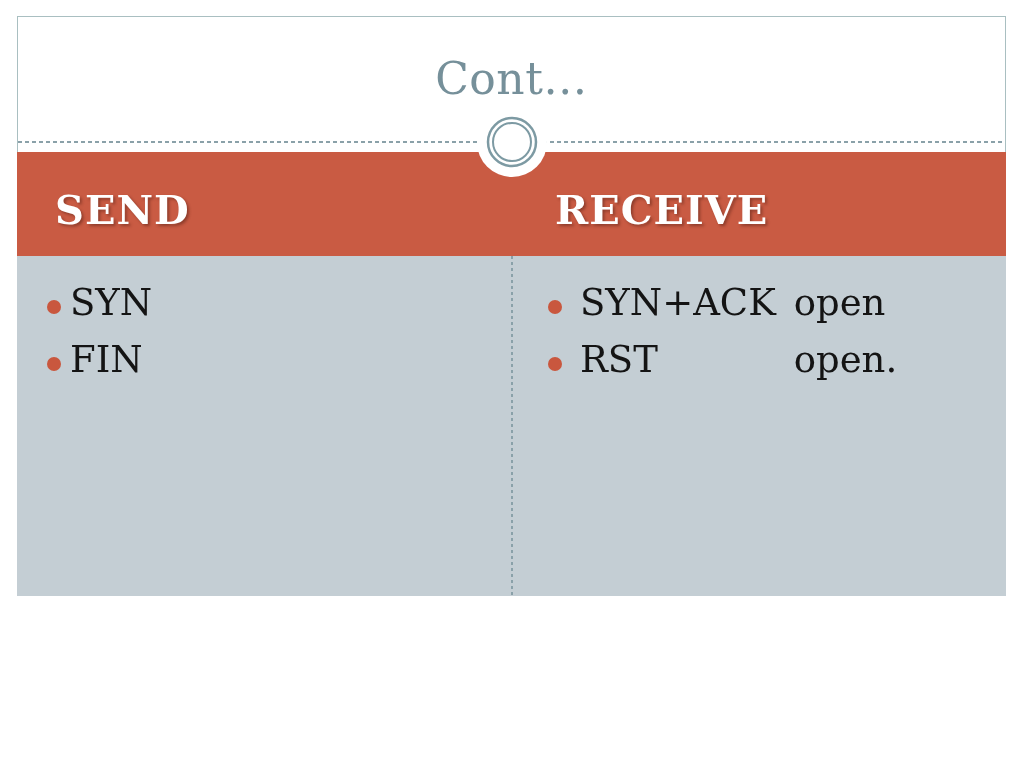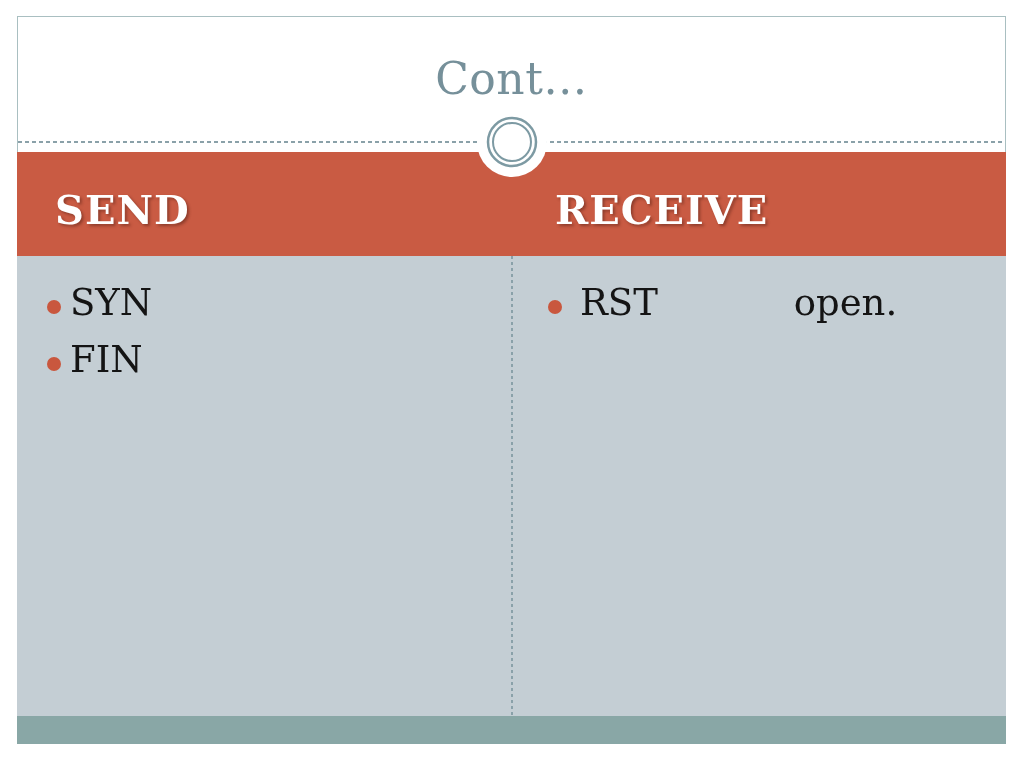--- a/index.html
+++ b/index.html
@@ -4,21 +4,21 @@
 <style>
   html, body {
     margin: 0;
     padding: 0;
     background: #ffffff;
     font-family: "DejaVu Serif", "Liberation Serif", serif;
   }
   .page {
     position: relative;
     width: 1024px;
-    height: 744px;
+    height: 596px;
     background: #ffffff;
     overflow: hidden;
   }
   .slide {
     position: absolute;
     left: 17px;
     top: 16px;
     width: 989px;
     height: 733px;
     background: #ffffff;
@@ -175,20 +175,25 @@
         <li>
           <span class="dot"></span>
           <span class="term">FIN</span>
           <span class="def"></span>
         </li>
       </ul>
 
       <ul class="list list-receive">
         <li>
           <span class="dot"></span>
+          <span class="term">SYN+ACK</span>
+          <span class="def">open</span>
+        </li>
+        <li>
+          <span class="dot"></span>
           <span class="term">RST</span>
           <span class="def">open.</span>
         </li>
       </ul>
     </div>
 
     <div class="footer-band"></div>
 
   </div>
 </div>

